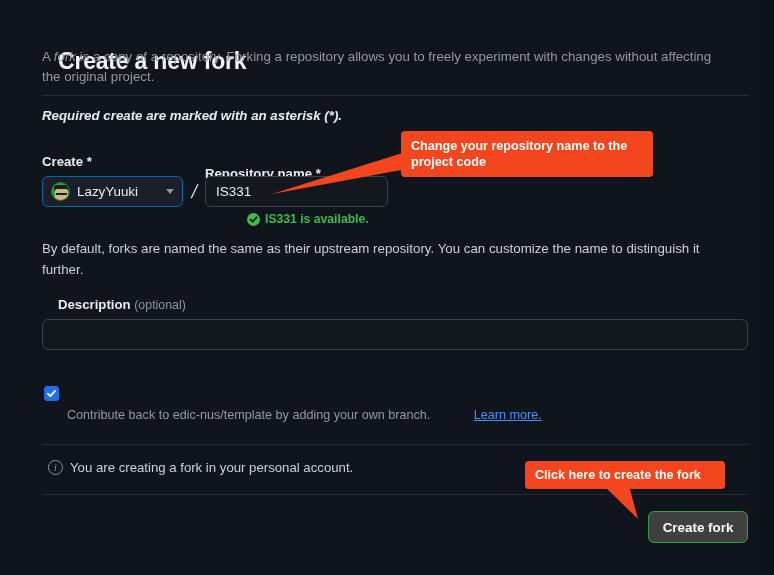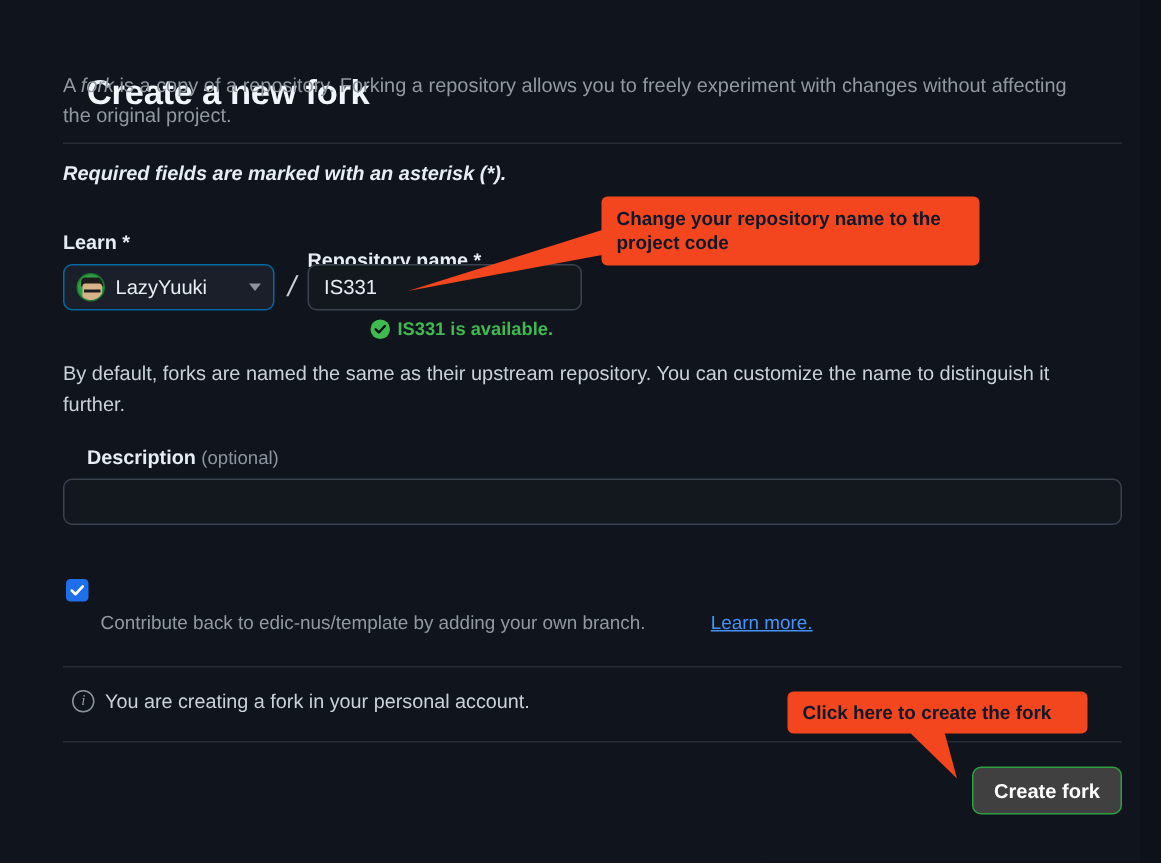--- a/index.html
+++ b/index.html
@@ -324,21 +324,21 @@
     cursor: pointer;
     display: flex;
     align-items: center;
     justify-content: center;
   }
 
   
   .callout {
     position: absolute;
     background: #f4461e;
-    color: #0f172a;
+    color: #ffffff;
     font-weight: bold;
     font-size: 12.6px;
     line-height: 16px;
     border-radius: 4px;
     padding: 7px 10px;
     z-index: 30;
   }
   #callout-repo {
     left: 401px;
     top: 131px;
@@ -361,23 +361,23 @@
 
 <div class="page">
   <div class="inner">
 
     <h1 class="title">Create a new fork</h1>
 
     <div class="subtitle"><span>A </span><span class="em">fork</span><span> is a copy of a repository. Forking a repository allows you to freely experiment with changes without affecting the original project.</span></div>
 
     <div class="rule" id="rule-1"></div>
 
-    <div class="required-note">Required fields are marked with an asterisk (*).</div>
-
-    <div class="field-label" id="owner-label">Learn *</div>
+    <div class="required-note">Required create are marked with an asterisk (*).</div>
+
+    <div class="field-label" id="owner-label">Create *</div>
     <div class="owner-select">
       <span class="avatar">
         <span class="hair"></span>
           <span class="face"></span>
           <span class="eyes"></span>
       </span>
       <span class="owner-name">LazyYuuki</span>
       <span class="caret"></span>
     </div>
 

